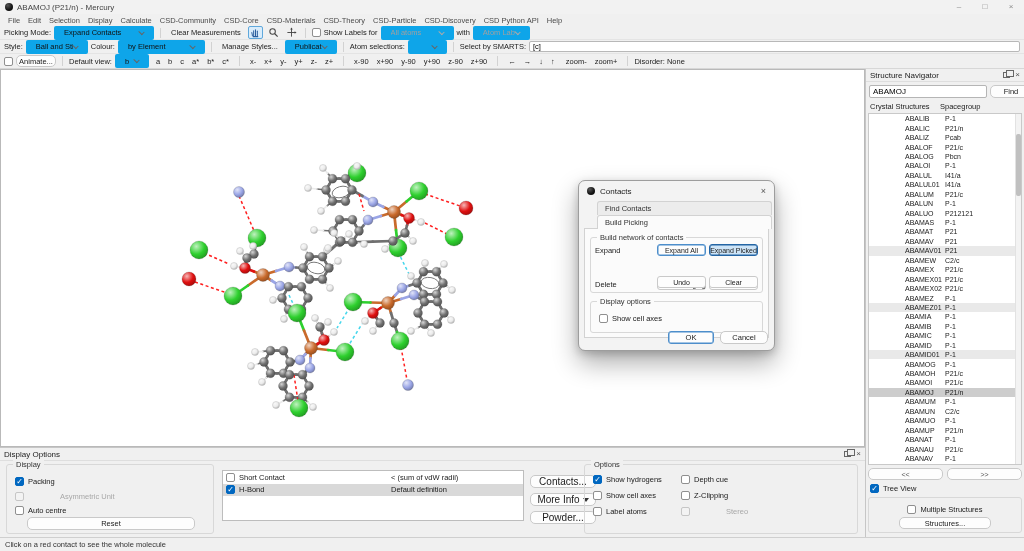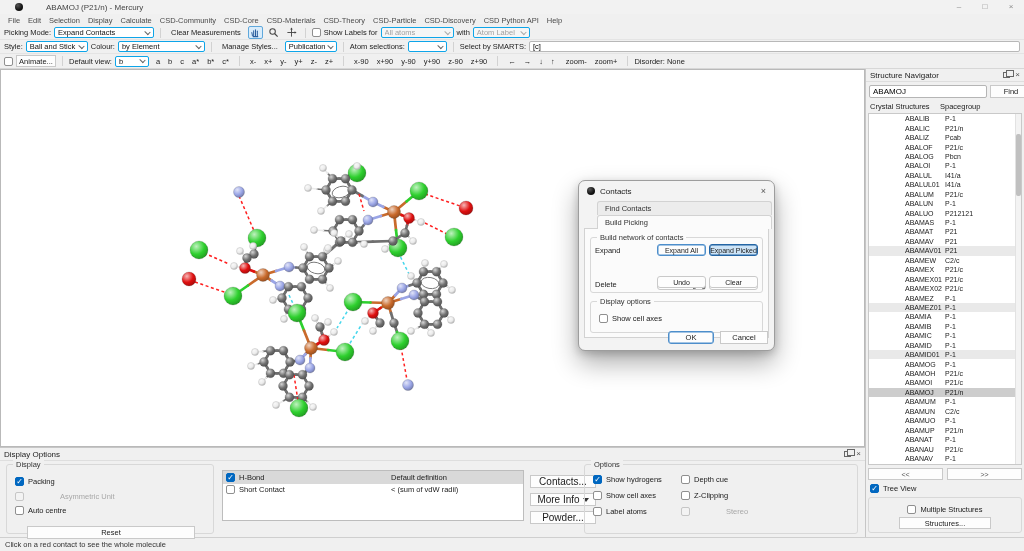--- a/index.html
+++ b/index.html
@@ -1,40 +1,40 @@
 <!DOCTYPE html>
 <html><head>
 <meta charset="utf-8">
 <style>
   * { margin:0; padding:0; box-sizing:border-box; }
   html,body { width:1024px; height:551px; overflow:hidden; }
   body { font-family:"Liberation Sans", sans-serif; background:#f0f0f0; color:#1a1a1a; }
   .window { position:relative; width:1024px; height:551px; background:#f0f0f0; }
 
   
-  .titlebar { height:14px; display:flex; align-items:center; padding-left:15px; gap:23px; background:#f2f2f2; }
+  .titlebar { height:14px; display:flex; align-items:center; padding-left:5px; gap:4px; background:#f2f2f2; }
   .app-ico { width:8px; height:8px; border-radius:50%; background:radial-gradient(circle at 35% 30%, #555 0%, #111 60%); flex:none; }
   .title-text { font-size:8px; color:#444; }
   .win-controls { margin-left:auto; display:flex; height:14px; }
   .win-controls span { width:26px; text-align:center; font-size:8px; line-height:14px; color:#8a8a8a; }
 
   
   .menubar { height:12px; display:flex; align-items:center; padding-left:4px; }
   .menu-item { font-size:7.5px; padding:0 4px; color:#4a4a4a; white-space:nowrap; }
 
   
   .tb { display:flex; align-items:center; padding:0 4px; background:#f0f0f0; border-bottom:1px solid #e4e4e4; gap:3px; }
   .tb1 { height:14px; } .tb2 { height:14px; } .tb3 { height:15px; border-bottom:1px solid #d7d7d7; }
   .lbl { font-size:7.5px; color:#222; white-space:nowrap; flex:none; }
-  .combo { background:#fff; border:1px solid #0ea5e9; border-radius:2px; height:11px; display:flex; align-items:center; padding:0 3px; font-size:7.5px; flex:none; color:#111; }
+  .combo { background:#fff; border:7px solid #0ea5e9; border-radius:2px; height:11px; display:flex; align-items:center; padding:0 3px; font-size:7.5px; flex:none; color:#111; }
   .combo .chev { width:4px; height:4px; border-right:1px solid #666; border-bottom:1px solid #666; transform:rotate(45deg); margin-left:auto; margin-top:-2px; flex:none; }
   .combo.disabled { color:#a0a0a0; background:#f6f6f6; }
   .combo.disabled .chev { border-color:#aaa; }
   .combo > span { overflow:hidden; white-space:nowrap; padding-right:4px; }
-  .btn { display:inline-flex; align-items:center; justify-content:center; background:#fdfdfd; border:1px solid #c9c9c9; border-radius:0; font-size:7.5px; color:#1a1a1a; height:13px; flex:none; white-space:nowrap; }
+  .btn { display:inline-flex; align-items:center; justify-content:center; background:#fdfdfd; border:1px solid #c9c9c9; border-radius:5px; font-size:7.5px; color:#1a1a1a; height:13px; flex:none; white-space:nowrap; }
   .btn-flat { font-size:7.5px; padding:1px 4px; color:#222; white-space:nowrap; flex:none; }
   .sep { width:1px; height:10px; background:#d2d2d2; margin:0 3px; flex:none; }
   .cb { display:inline-block; width:9px; height:9px; border:1px solid #8f8f8f; border-radius:2px; background:#fff; position:relative; flex:none; }
   .cb.checked { background:#0067c0; border-color:#0067c0; }
   .cb.checked::after { content:"✓"; position:absolute; left:0; top:-1px; width:100%; text-align:center; font-size:8px; line-height:10px; color:#fff; }
   .cb.disabled { border-color:#c6c6c6; background:#f3f3f3; }
   .tool-ico { width:15px; height:13px; display:flex; align-items:center; justify-content:center; border:1px solid transparent; border-radius:2px; flex:none; }
   .tool-ico.active { background:#d9ecfb; border-color:#5fa8dc; }
   .tb input { border:1px solid #b8b8b8; border-radius:2px; height:11px; font-size:7.5px; padding:0 3px; font-family:inherit; background:#fff; }
   .smarts-input { flex:1; }
@@ -93,21 +93,21 @@
   .nav-group .cbx-row { justify-content:center; margin-top:7px; font-size:7.5px; }
   .nav-group .btn { display:flex; width:92px; height:12px; font-size:7.5px; margin:3px auto 0; }
 
   
   .disppanel { grid-column:1; grid-row:2; border-top:1px solid #c6c6c6; background:#f0f0f0; }
   .dp-content { position:relative; height:77px; }
   .dp-group { position:absolute; left:6px; top:3px; width:208px; height:70px; }
   .gb-label-gray { background:#f0f0f0; }
   .dp-check { position:absolute; left:8px; display:flex; align-items:center; gap:4px; font-size:7.5px; }
   .dp-check.disabled, .opt-row.disabled { color:#a8a8a8;gap:36px; }
-  .dp-reset { position:absolute; left:20px; top:52px; width:168px; height:13px;margin-top:9px; }
+  .dp-reset { position:absolute; left:20px; top:52px; width:168px; height:13px; }
   .dp-list { position:absolute; left:222px; top:9px; width:302px; height:51px; background:#fff; border:1px solid #bdbdbd; overflow:hidden; }
   .dl-row { height:12.5px; display:flex; align-items:center; padding:0 3px; font-size:7.5px; position:relative; gap:4px; }
   .dl-row.sel { background:#d9d9d9; }
   .dl-desc { position:absolute; left:168px; }
   .dp-btncol { position:absolute; left:530px; top:14px; display:flex; flex-direction:column; gap:5px; }
   .dp-btncol .btn { width:66px; height:13px; font-size:10px; gap:3px; }
   .tri-down { width:0; height:0; border-left:3px solid transparent; border-right:3px solid transparent; border-top:4px solid #333; display:inline-block; }
   .dp-options { position:absolute; left:584px; top:3px; width:274px; height:70px; }
   .opt-col { position:absolute; top:10px; display:flex; flex-direction:column; gap:7px; }
   .opt-col1 { left:8px; } .opt-col2 { left:96px; }
@@ -724,29 +724,29 @@
             <span>Asymmetric Unit</span>
           </span>
           <span class="dp-check" style="top:41px">
             <span class="cb"></span>
             <span>Auto centre</span>
           </span>
           <span class="btn dp-reset">Reset</span>
         </div>
 
         <div class="dp-list">
+            <div class="dl-row">
+              <span class="cb"></span>
+              <span>Short Contact</span>
+              <span class="dl-desc">&lt; (sum of vdW radii)</span>
+            </div>
             <div class="dl-row sel">
               <span class="cb checked"></span>
               <span>H-Bond</span>
               <span class="dl-desc">Default definition</span>
-            </div>
-            <div class="dl-row">
-              <span class="cb"></span>
-              <span>Short Contact</span>
-              <span class="dl-desc">&lt; (sum of vdW radii)</span>
             </div>
           </div>
 
         <div class="dp-btncol">
           <span class="btn">Contacts...</span>
           <span class="btn">
             <span>More Info</span>
               <span class="tri-down"></span>
           </span>
           <span class="btn">Powder...</span>

